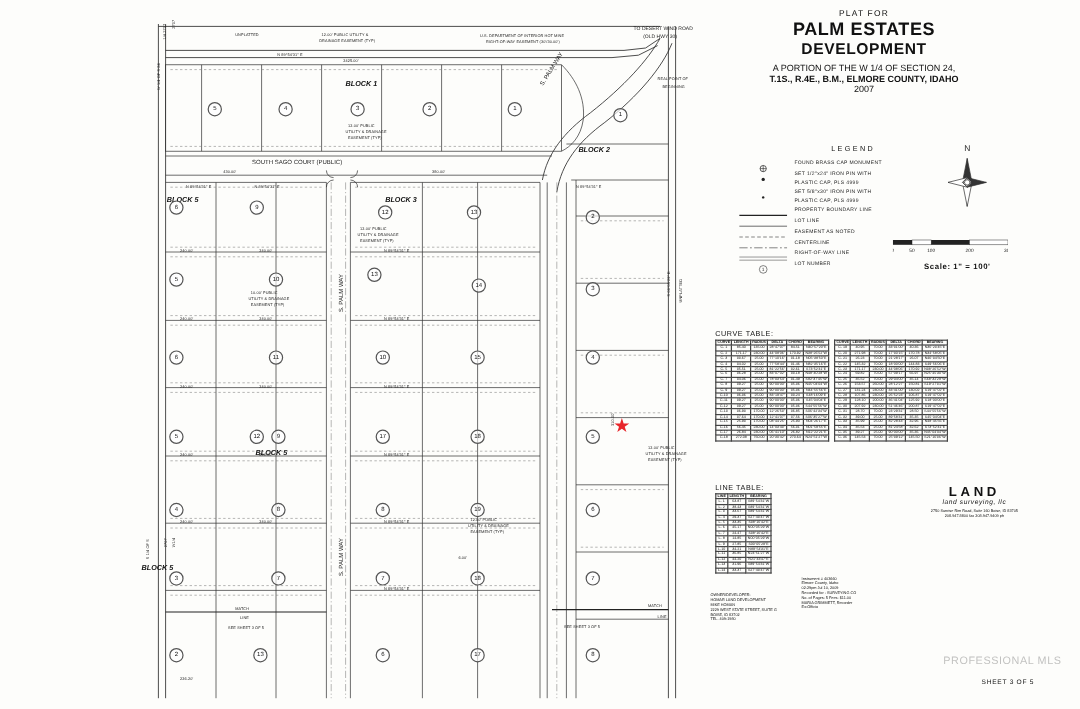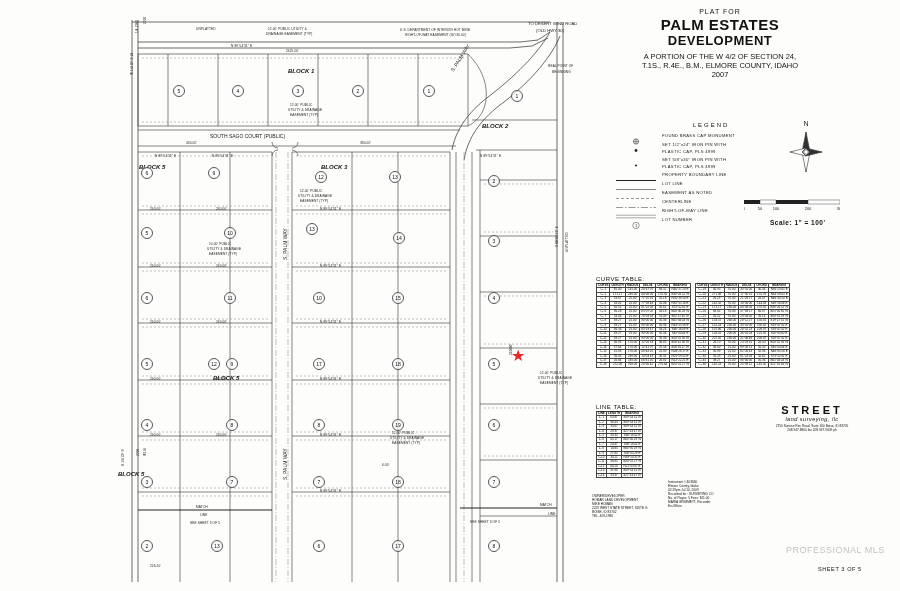--- a/index.html
+++ b/index.html
@@ -11,21 +11,21 @@
   .tiny{font-size:3.2px;line-height:3.6px;letter-spacing:.1px;color:#222;white-space:nowrap;}
   .tiny2{font-size:3.6px;line-height:4px;color:#222;white-space:nowrap;}
   .lotnum{font-size:5px;color:#111;text-align:center;}
 
   
   #title{position:absolute;left:570px;top:8px;width:300px;text-align:center;}
   #title .t1{font-size:7px;letter-spacing:1px;color:#111;}
   #title .t2{font-size:15px;font-weight:bold;letter-spacing:.5px;margin-top:1px;}
   #title .t3{font-size:13px;font-weight:bold;letter-spacing:.5px;}
   #title .t4{font-size:7.5px;margin-top:4px;}
-  #title .t5{font-size:7.5px;}
+  #title .t5{font-size:7.5px;font-weight:bold;}
   #title .t6{font-size:7.5px;}
 
   
   #legend{position:absolute;left:616px;top:122px;width:190px;}
   #legend .lg-title{font-size:6px;letter-spacing:2px;text-align:center;margin-bottom:4px;}
   .lg-row{position:relative;height:9px;}
   .lg-sym{position:absolute;left:0;top:0;width:40px;height:9px;}
   .lg-txt{position:absolute;left:46px;top:1px;font-size:4.2px;letter-spacing:.3px;color:#222;white-space:nowrap;}
 
   
@@ -324,21 +324,21 @@
       <div class="abs lotnum" style="left: 392px; top: 540px; width: 10px; height: 10px; line-height: 10px; border: 0.4px solid rgb(85, 85, 85); border-radius: 50%; background: rgba(255, 255, 255, 0.65);">17</div>
       <div class="abs lotnum" style="left: 488px; top: 540px; width: 10px; height: 10px; line-height: 10px; border: 0.4px solid rgb(85, 85, 85); border-radius: 50%; background: rgba(255, 255, 255, 0.65);">8</div>
     </div>
 
   <div id="star">★</div>
 
   <div id="title">
     <div class="t1">PLAT FOR</div>
     <div class="t2">PALM ESTATES</div>
     <div class="t3">DEVELOPMENT</div>
-    <div class="t4">A PORTION OF THE W 4/2 OF SECTION 24,</div>
+    <div class="t4">A PORTION OF THE W 1/4 OF SECTION 24,</div>
     <div class="t5">T.1S., R.4E., B.M., ELMORE COUNTY, IDAHO</div>
     <div class="t6">2007</div>
   </div>
 
   <div id="legend">
     <div class="lg-title">LEGEND</div>
 
     <div class="lg-row">
       <div class="lg-sym">
         <svg width="40" height="9">
@@ -866,21 +866,21 @@
           <tr>
             <td>L-14</td>
             <td>33.37</td>
             <td>S27°43'47"W</td>
           </tr>
         </tbody>
     </table>
   </div>
 
   <div id="surveyor">
-    <div class="s1">STREET</div>
+    <div class="s1">LAND</div>
     <div class="s2">land surveying, llc</div>
     <div class="s3">2750 Sunrise Rim Road, Suite 160 Boise, ID 83705</div>
     <div class="s3" style="margin-top:0">208.947.8800 fax  208.947.9409 ph</div>
   </div>
 
   <div id="recorder">
       <div>Instrument # 403660</div>
       <div>Elmore County, Idaho</div>
       <div>02:29pm          Jul 10, 2009</div>
       <div>Recorded for :  SURVEYING CO</div>

